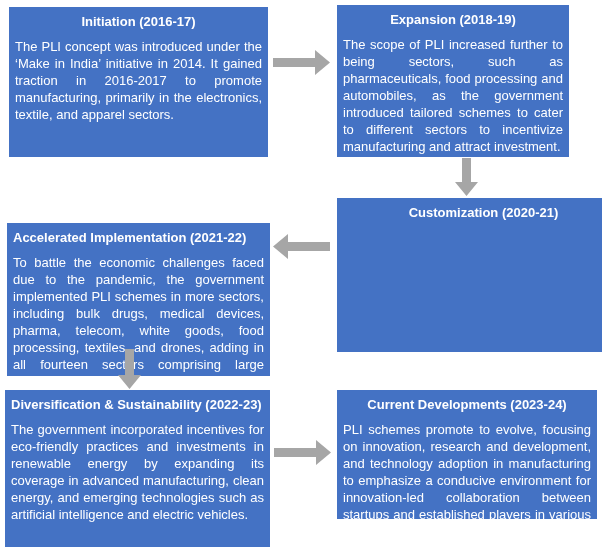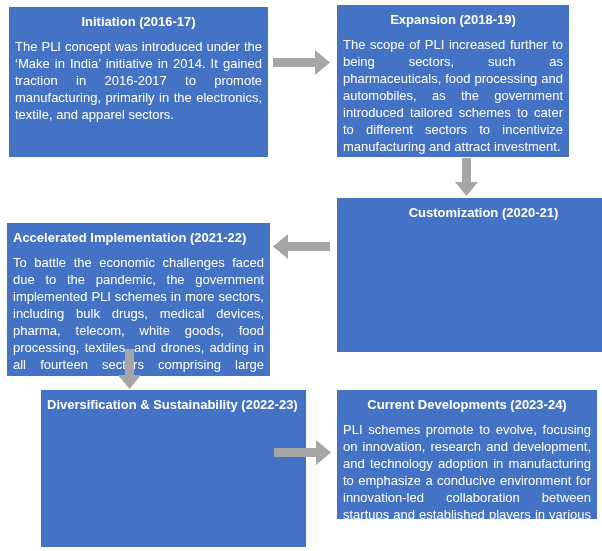--- a/index.html
+++ b/index.html
@@ -34,21 +34,21 @@
   .stage-body {
     font-size: 13px;
     line-height: 17px;
     text-align: justify;
   }
   
   .b1 { left: 9px;   top: 7px;   width: 259px; height: 150px; }
   .b2 { left: 337px; top: 5px;   width: 232px; height: 152px; }
   .b3 { left: 7px;   top: 195px; width: 263px; height: 153px; margin-top: 28px; }
   .b4 { left: 337px; top: 198px; width: 293px; height: 154px; }
-  .b5 { left: 5px;   top: 390px; width: 265px; height: 157px; margin-left: 36px; }
+  .b5 { left: 5px;   top: 390px; width: 265px; height: 157px; }
   .b6 { left: 337px; top: 390px; width: 260px; height: 129px; }
   
   .arrow { position: absolute; line-height: 0; }
   .aA { left: 273px; top: 50px;  }
   .aB { left: 455px; top: 158px; }
   .aC { left: 273px; top: 234px; }
   .aD { left: 118px; top: 349px; }
   .aE { left: 274px; top: 440px; }
   .arrow svg polygon { fill: #A6A6A6; }
 </style>
@@ -95,20 +95,21 @@
   </div>
 
   <div class="arrow aD">
     <svg width="23" height="40" viewBox="0 0 23 40" xmlns="http://www.w3.org/2000/svg">
       <polygon points="7,0 16,0 16,26 23,26 11.5,40 0,26 7,26"></polygon>
     </svg>
   </div>
 
   <div class="stage-box b5">
     <div class="stage-title left">Diversification &amp; Sustainability (2022-23)</div>
+    <div class="stage-body">The government incorporated incentives for eco-friendly practices and investments in renewable energy by expanding its coverage in advanced manufacturing, clean energy, and emerging technologies such as artificial intelligence and electric vehicles.</div>
   </div>
 
   <div class="arrow aE">
     <svg width="57" height="25" viewBox="0 0 57 25" xmlns="http://www.w3.org/2000/svg">
       <polygon points="0,8 42,8 42,0 57,12.5 42,25 42,17 0,17"></polygon>
     </svg>
   </div>
 
   <div class="stage-box b6">
     <div class="stage-title">Current Developments (2023-24)</div>

